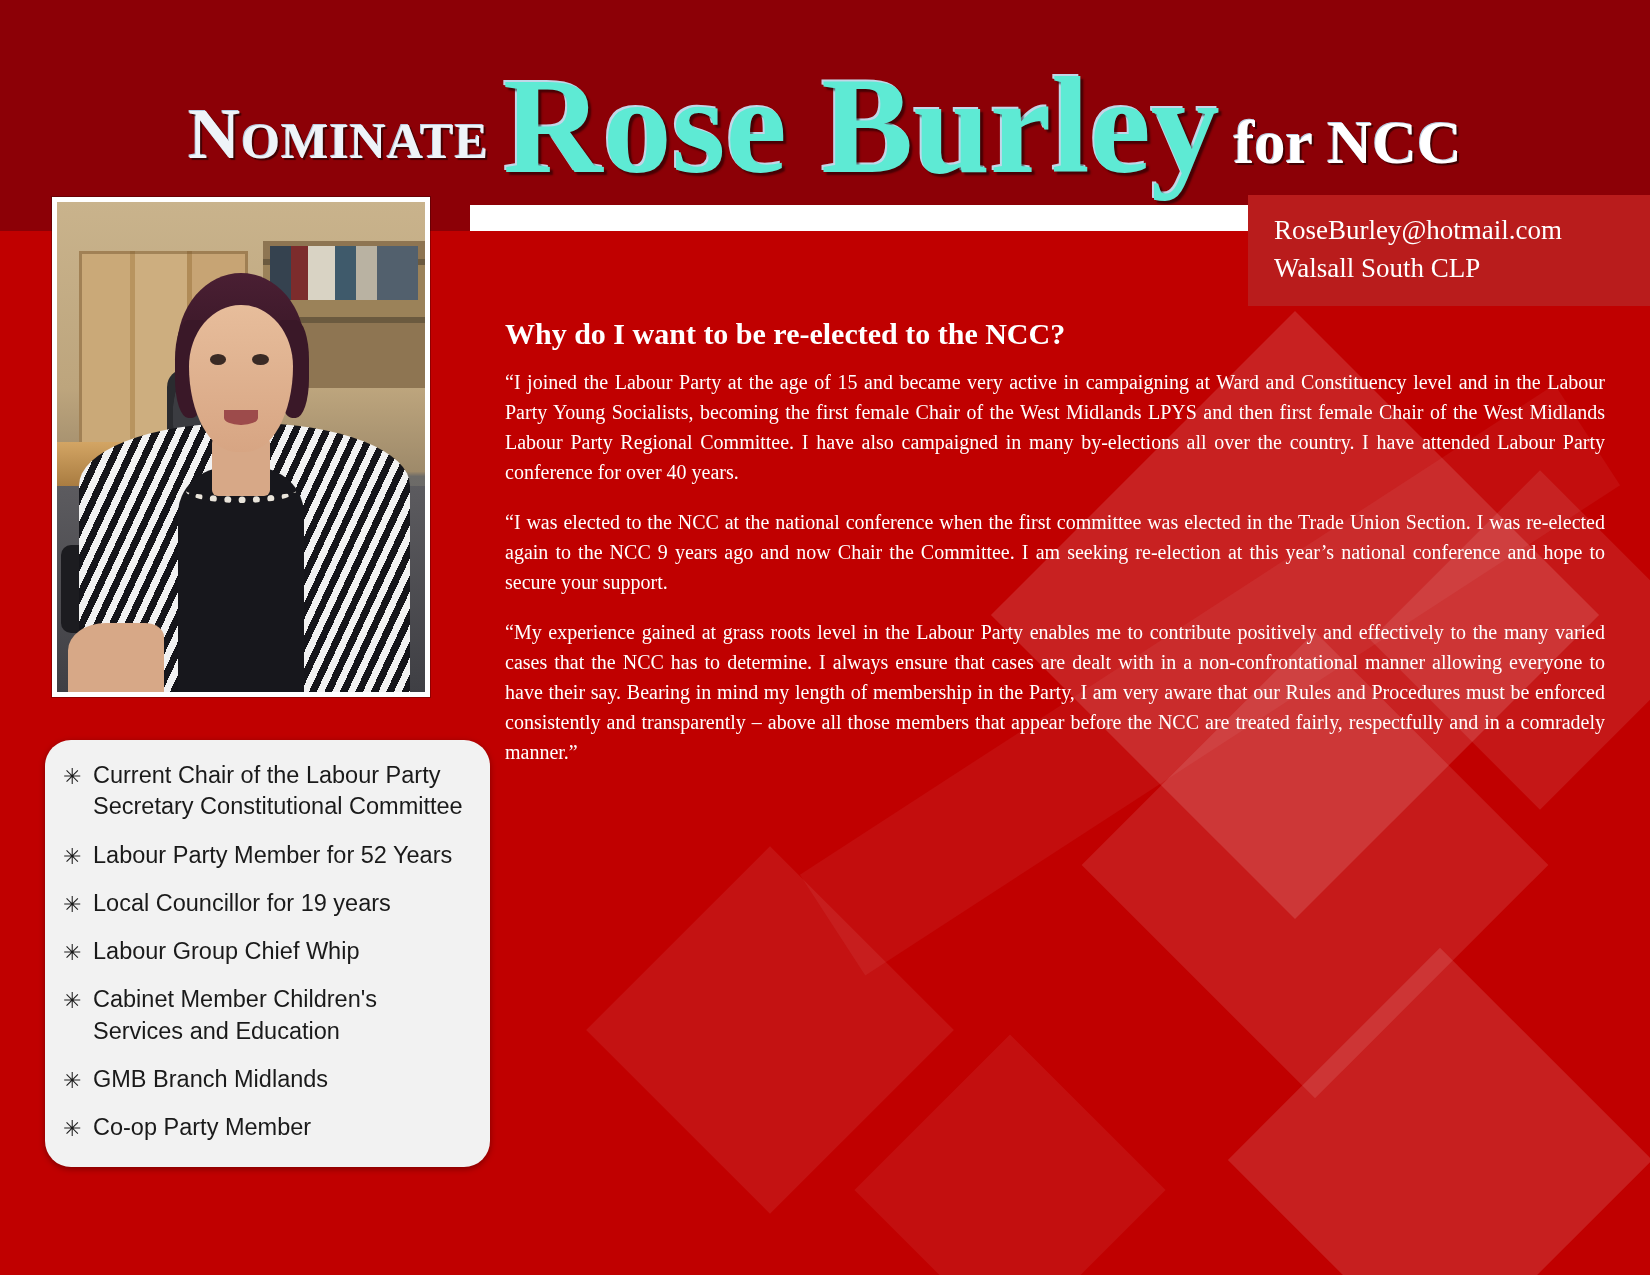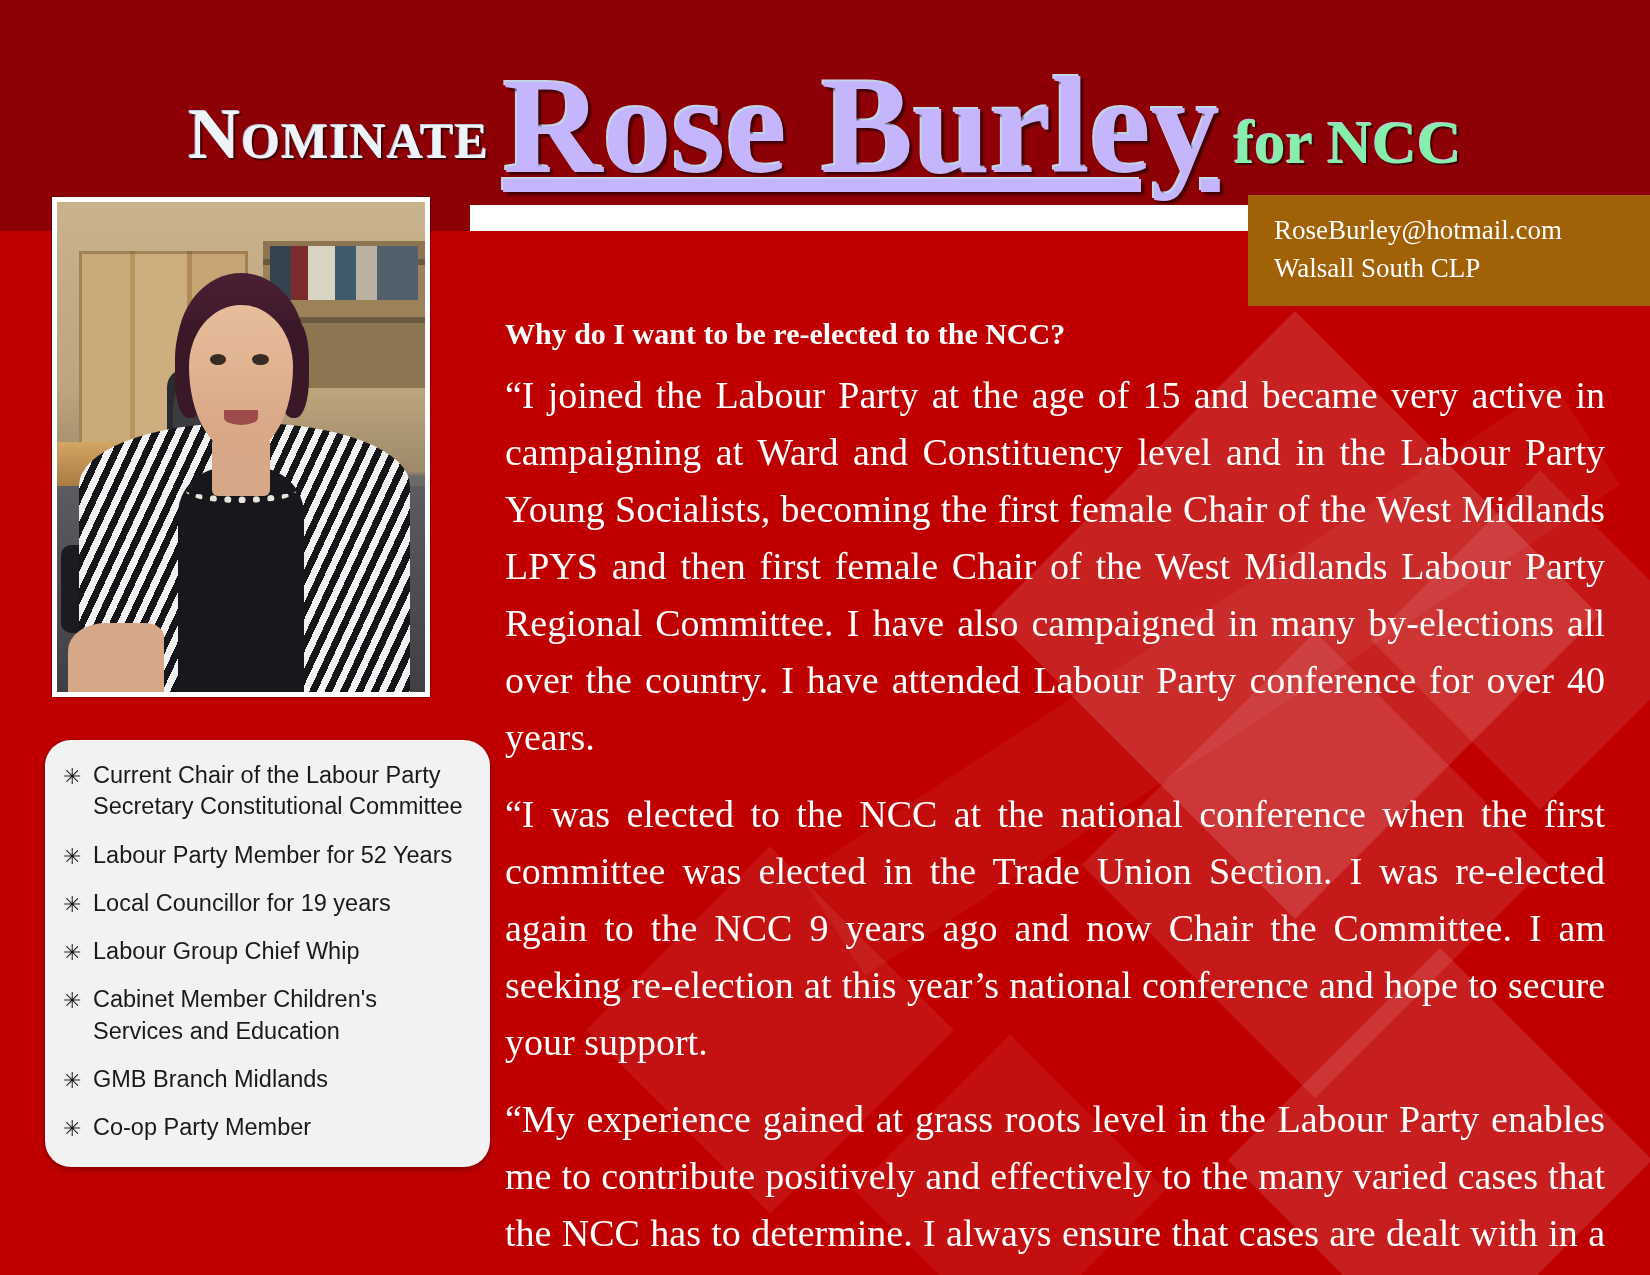--- a/index.html
+++ b/index.html
@@ -49,30 +49,29 @@
     font-variant: small-caps;
     letter-spacing: 1px;
     color: #eef3f8;
     text-shadow: 2px 2px 1px rgba(0,0,0,0.55), -1px -1px 0 #b8cbe0;
     margin-top: 18px;
   }
   .hd-name {
     font-family: "Liberation Serif", serif;
     font-size: 138px;
     font-weight: bold;
-    color: #c4b5fd;
+    color: #5eead4;
     text-shadow: 3px 3px 2px rgba(0,0,0,0.5), -2px -2px 0 #c3d6e8;
     line-height: 1;
-    text-decoration: underline;
   }
   .hd-for {
     font-family: "Liberation Serif", serif;
     font-size: 62px;
     font-weight: bold;
-    color: #86efac;
+    color: #ffffff;
     text-shadow: 2px 2px 1px rgba(0,0,0,0.55), -1px -1px 0 #b8cbe0;
     margin-top: 34px;
   }
 
   
   .header-strip {
     position: absolute;
     left: 0; top: 205px;
     width: 1650px;
     height: 26px;
@@ -301,21 +300,21 @@
     text-align: center;
     padding-top: 2px;
   }
   .bullets .btxt { flex: 1 1 auto; }
 
   
   .contact {
     position: absolute;
     right: 0; top: 195px;
     width: 402px;
-    background: #a16207;
+    background: #b91c1c;
     padding: 16px 20px 18px 26px;
   }
   .contact div {
     font-family: "Liberation Serif", serif;
     font-size: 27px;
     color: #ffffff;
     line-height: 1.42;
     white-space: nowrap;
   }
 
@@ -327,21 +326,21 @@
   }
   .q-head {
     font-family: "Liberation Serif", serif;
     font-weight: bold;
     font-size: 30px;
     color: #ffffff;
     margin: 17px 0 16px 0;
   }
   .para {
     font-family: "Liberation Serif", serif;
-    font-size: 38px;
+    font-size: 20px;
     line-height: 1.50;
     color: #ffffff;
     text-align: justify;
     margin: 0 0 20px 0;
   }
   .para.last { margin-bottom: 10px; }
 </style>
 </head>
 <body>
 

